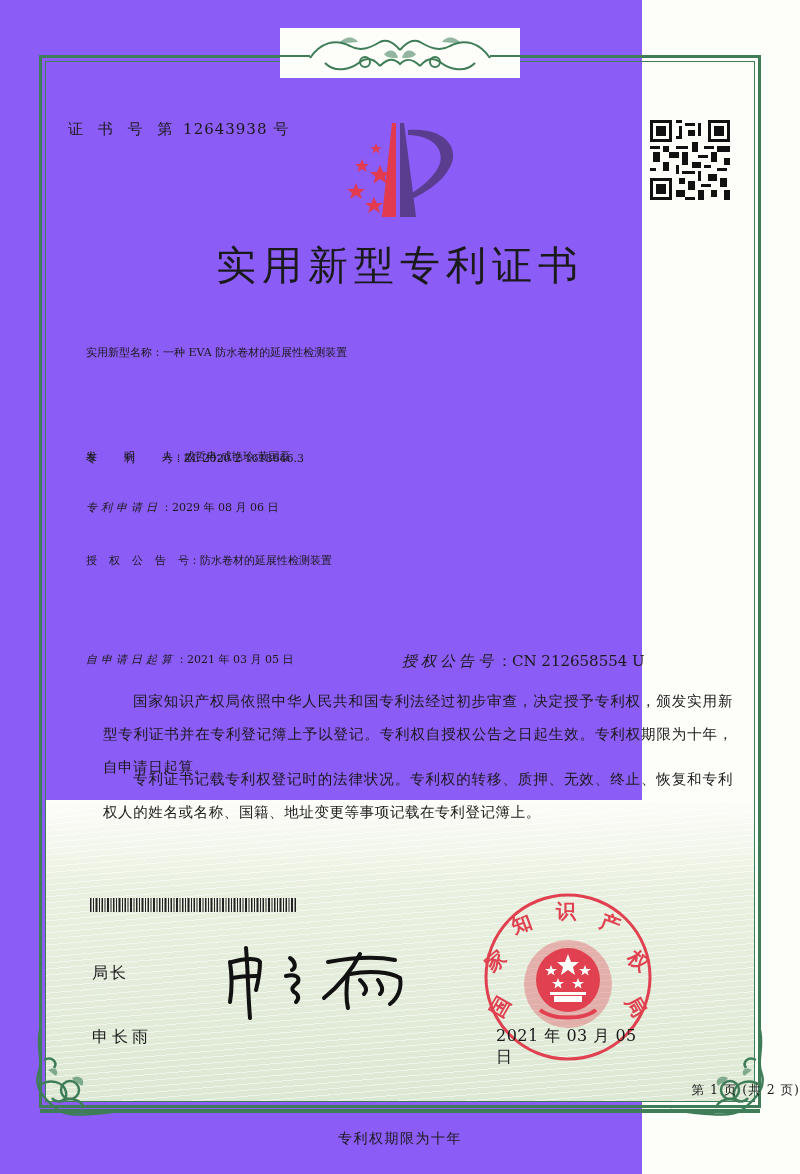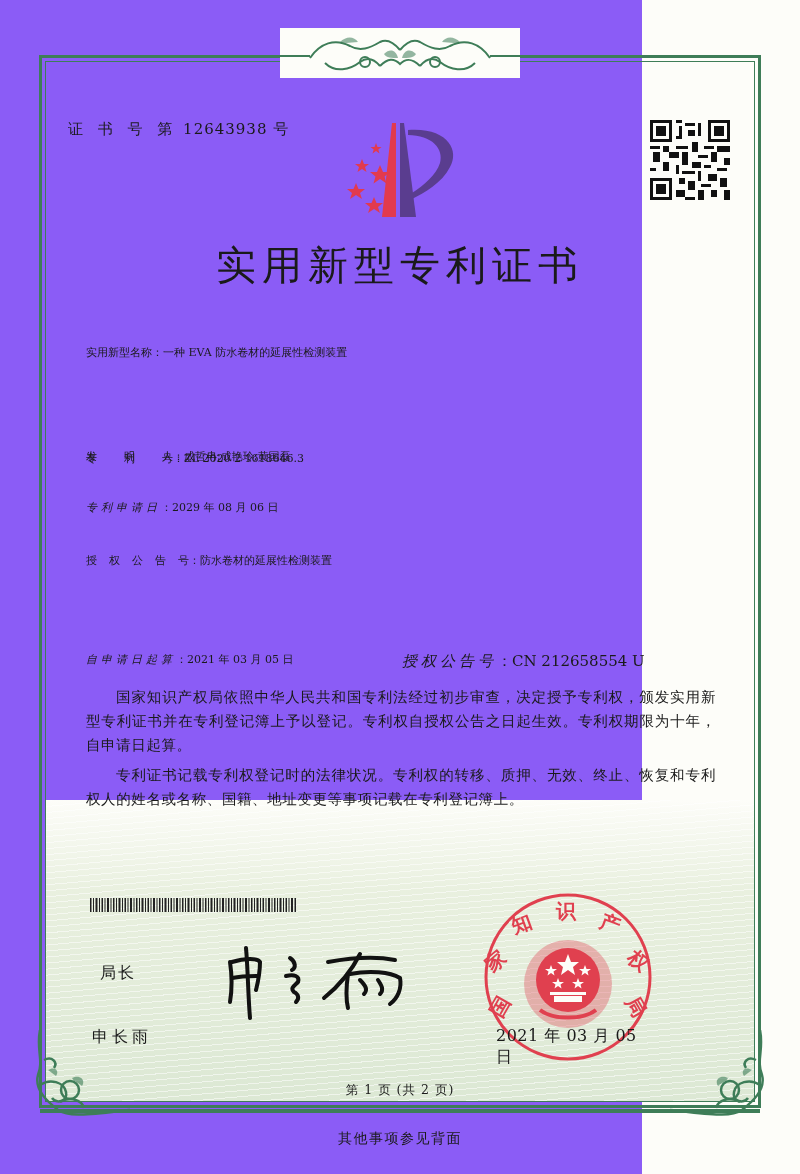--- a/index.html
+++ b/index.html
@@ -55,38 +55,38 @@
   .f-owner { top: 553px; }
   .f-address { top: 601px; }
   .f-grantdate { top: 652px; }
   .f-grantno { position: absolute; left: 402px; top: 652px; font-size: 15px; white-space: nowrap; }
 
   .lbl-spaced-wide { letter-spacing: 27px; }
   .lbl-spaced-mid { letter-spacing: 12px; }
   .lbl-spaced-sm { letter-spacing: 4px; font-style: italic; }
 
   .para {
-    position: absolute; left: 86px; width: 630px; font-size: 14.5px; line-height: 24px;
+    position: absolute; left: 103px; width: 630px; font-size: 14.5px; line-height: 33px;
     text-indent: 30px; letter-spacing: 0.6px; text-align: justify;
   }
   .para1 { top: 685px; }
   .para2 { top: 763px; }
 
   .barcode { position: absolute; left: 90px; top: 898px; width: 207px; height: 14px; }
 
-  .director-title { position: absolute; left: 100px; top: 963px; font-size: 16px; font-family: "DejaVu Sans", "Liberation Sans", sans-serif; letter-spacing: 2px; }
+  .director-title { position: absolute; left: 92px; top: 963px; font-size: 16px; font-family: "DejaVu Sans", "Liberation Sans", sans-serif; letter-spacing: 2px; }
   .director-name { position: absolute; left: 92px; top: 1027px; font-size: 16px; font-family: "DejaVu Sans", "Liberation Sans", sans-serif; letter-spacing: 4px; }
 
   .signature { position: absolute; left: 220px; top: 940px; width: 190px; height: 80px; }
 
   .seal { position: absolute; left: 478px; top: 892px; width: 180px; height: 170px; }
   .seal-date { position: absolute; left: 496px; top: 1026px; font-size: 16px; letter-spacing: 0.5px; }
 
   .page-no {
-    position: absolute; left: 0; top: 1082px; width: 800px; text-align: center; font-size: 12.5px; letter-spacing: 1px;
+    position: absolute; left: 0; top: 1082px; width: 800px; text-align: right; font-size: 12.5px; letter-spacing: 1px;
   }
   .footer-note {
     position: absolute; left: 0; top: 1130px; width: 800px; text-align: center; font-size: 14px; letter-spacing: 1.5px;
   }
   .bottom-rule {
     position: absolute; left: 40px; top: 1109px; width: 720px; height: 4px;
     border-top: 3px solid #3e7d58; border-bottom: 1px solid #3e7d58;
   }
 </style>
 </head>
@@ -370,15 +370,15 @@
       <polygon points="100,86 101.5,90 106,90 102.5,92.5 103.5,96.5 100,94 96.5,96.5 97.5,92.5 94,90 98.5,90"></polygon>
       <rect x="72" y="100" width="36" height="3"></rect>
       <rect x="76" y="104" width="28" height="6"></rect>
     </g>
     <path d="M62 118 C75 128, 105 128, 118 118" fill="none" stroke="#e0404f" stroke-width="4"></path>
   </svg>
   <div class="seal-date">2021 年 03 月 05 日</div>
 
   <div class="page-no">第 1 页 (共 2 页)</div>
   <div class="bottom-rule"></div>
-  <div class="footer-note">其他事项参见背面</div>
+  <div class="footer-note">专利权期限为十年</div>
 
 </div>
 
 </body></html>

